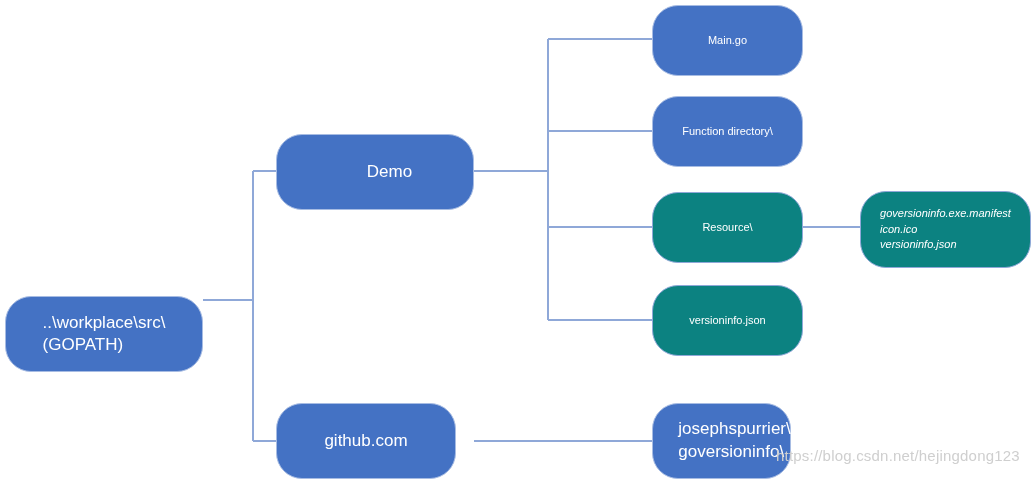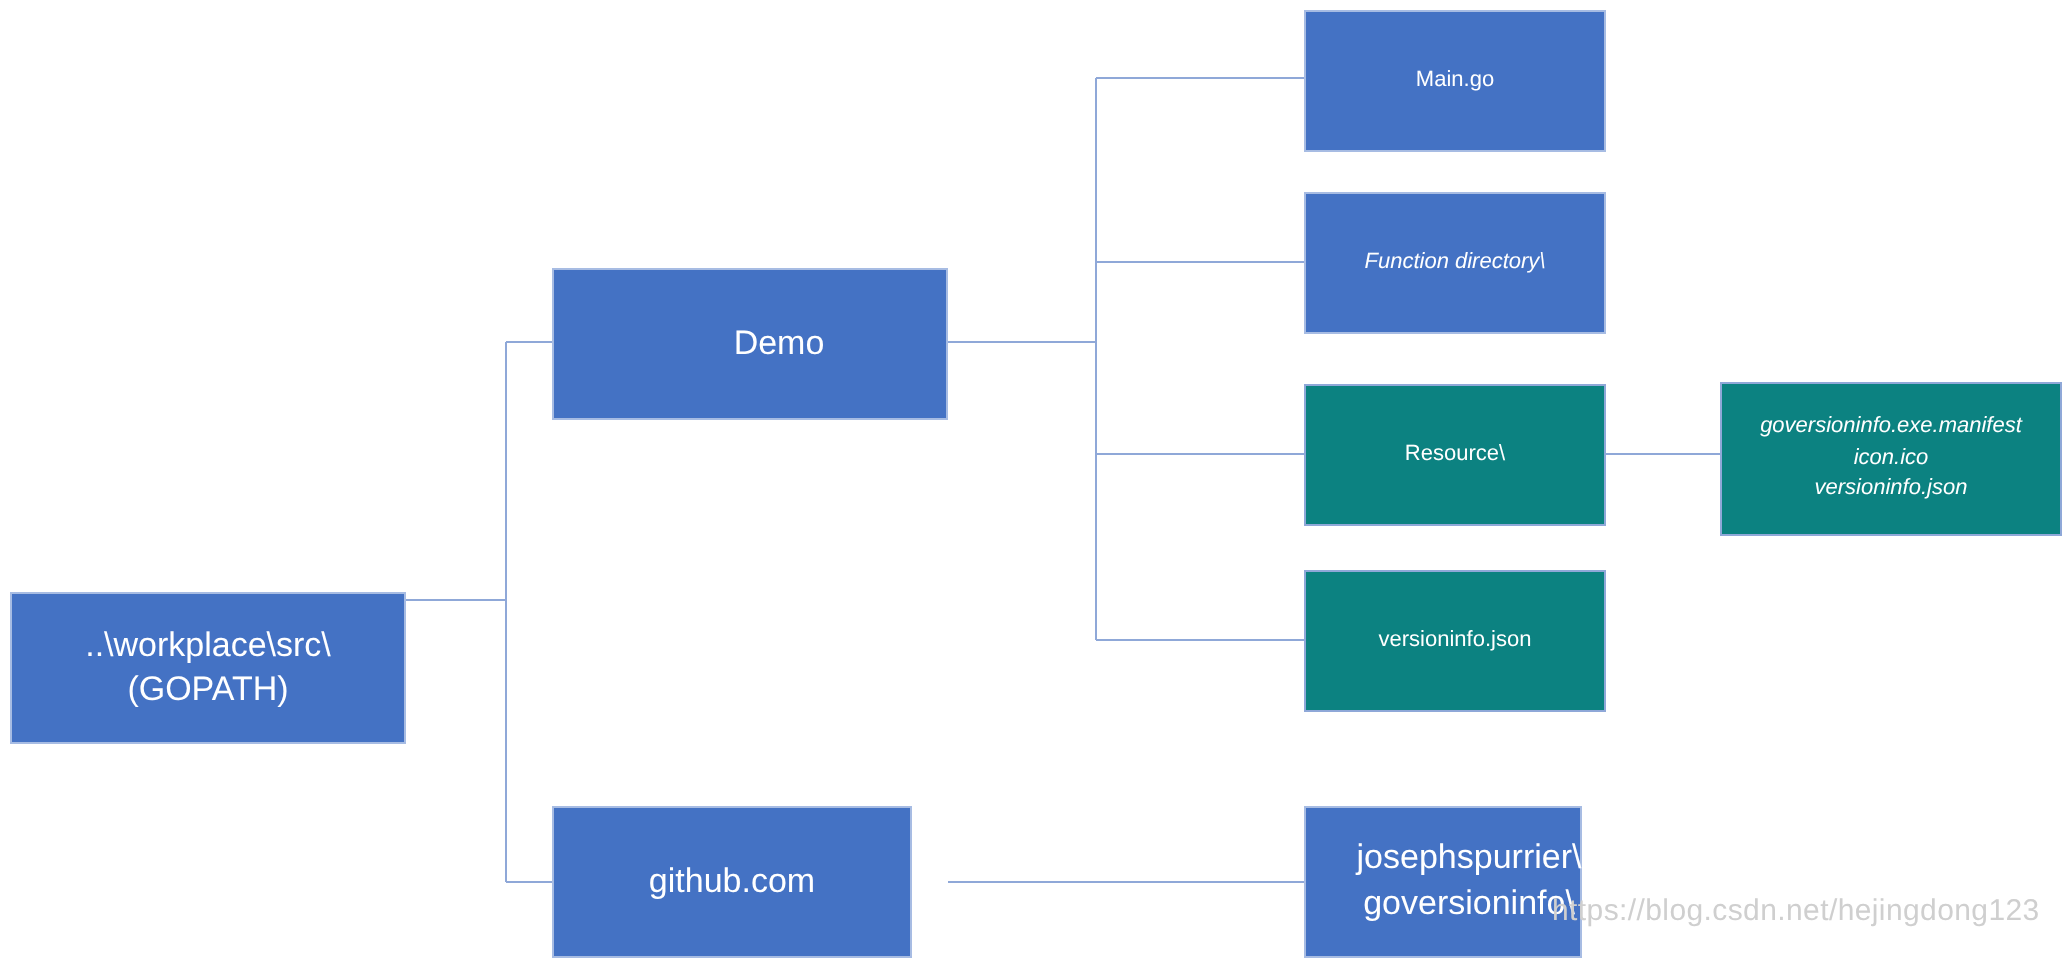--- a/index.html
+++ b/index.html
@@ -25,40 +25,40 @@
     width: 1033px;
     height: 479px;
     pointer-events: none;
   }
   .node {
     position: absolute;
     box-sizing: border-box;
     display: flex;
     align-items: center;
     justify-content: center;
-    text-align: center;
     color: #ffffff;
     line-height: 1.28;
     white-space: pre-line;
     padding: 2px 6px;
     z-index: 2;
+    border-radius: 26px;
   }
   .node.blue {
     background: #4472c4;
     border: 1px solid #a7bce3;
   }
   .node.teal {
     background: #0c8281;
     border: 1px solid #8fa8d8;
   }
   .n-gopath   { left: 5px;   top: 263px; width: 198px; height: 76px;  font-size: 17px; margin-top: 33px; }
   .n-demo     { left: 276px; top: 134px; width: 198px; height: 76px;  font-size: 17px; padding-left: 35px; }
   .n-github   { left: 276px; top: 403px; width: 180px; height: 76px;  font-size: 17px; }
   .n-main     { left: 652px; top: 5px;   width: 151px; height: 71px;  font-size: 11px; }
-  .n-funcdir  { left: 652px; top: 96px;  width: 151px; height: 71px;  font-size: 11px; font-style: italic; }
+  .n-funcdir  { left: 652px; top: 96px;  width: 151px; height: 71px;  font-size: 11px; }
   .n-resource { left: 652px; top: 192px; width: 151px; height: 71px;  font-size: 11px; }
   .n-verjson  { left: 652px; top: 285px; width: 151px; height: 71px;  font-size: 11px; }
   .n-joseph   { left: 652px; top: 403px; width: 139px; height: 76px;  font-size: 17px; line-height: 1.35; padding-left: 32px; }
   .n-resfiles { left: 860px; top: 191px; width: 171px; height: 77px;  font-size: 11px; line-height: 1.45; font-style: italic; }
 
   .watermark {
     position: absolute;
     left: 776px;
     top: 447px;
     font-size: 15px;

